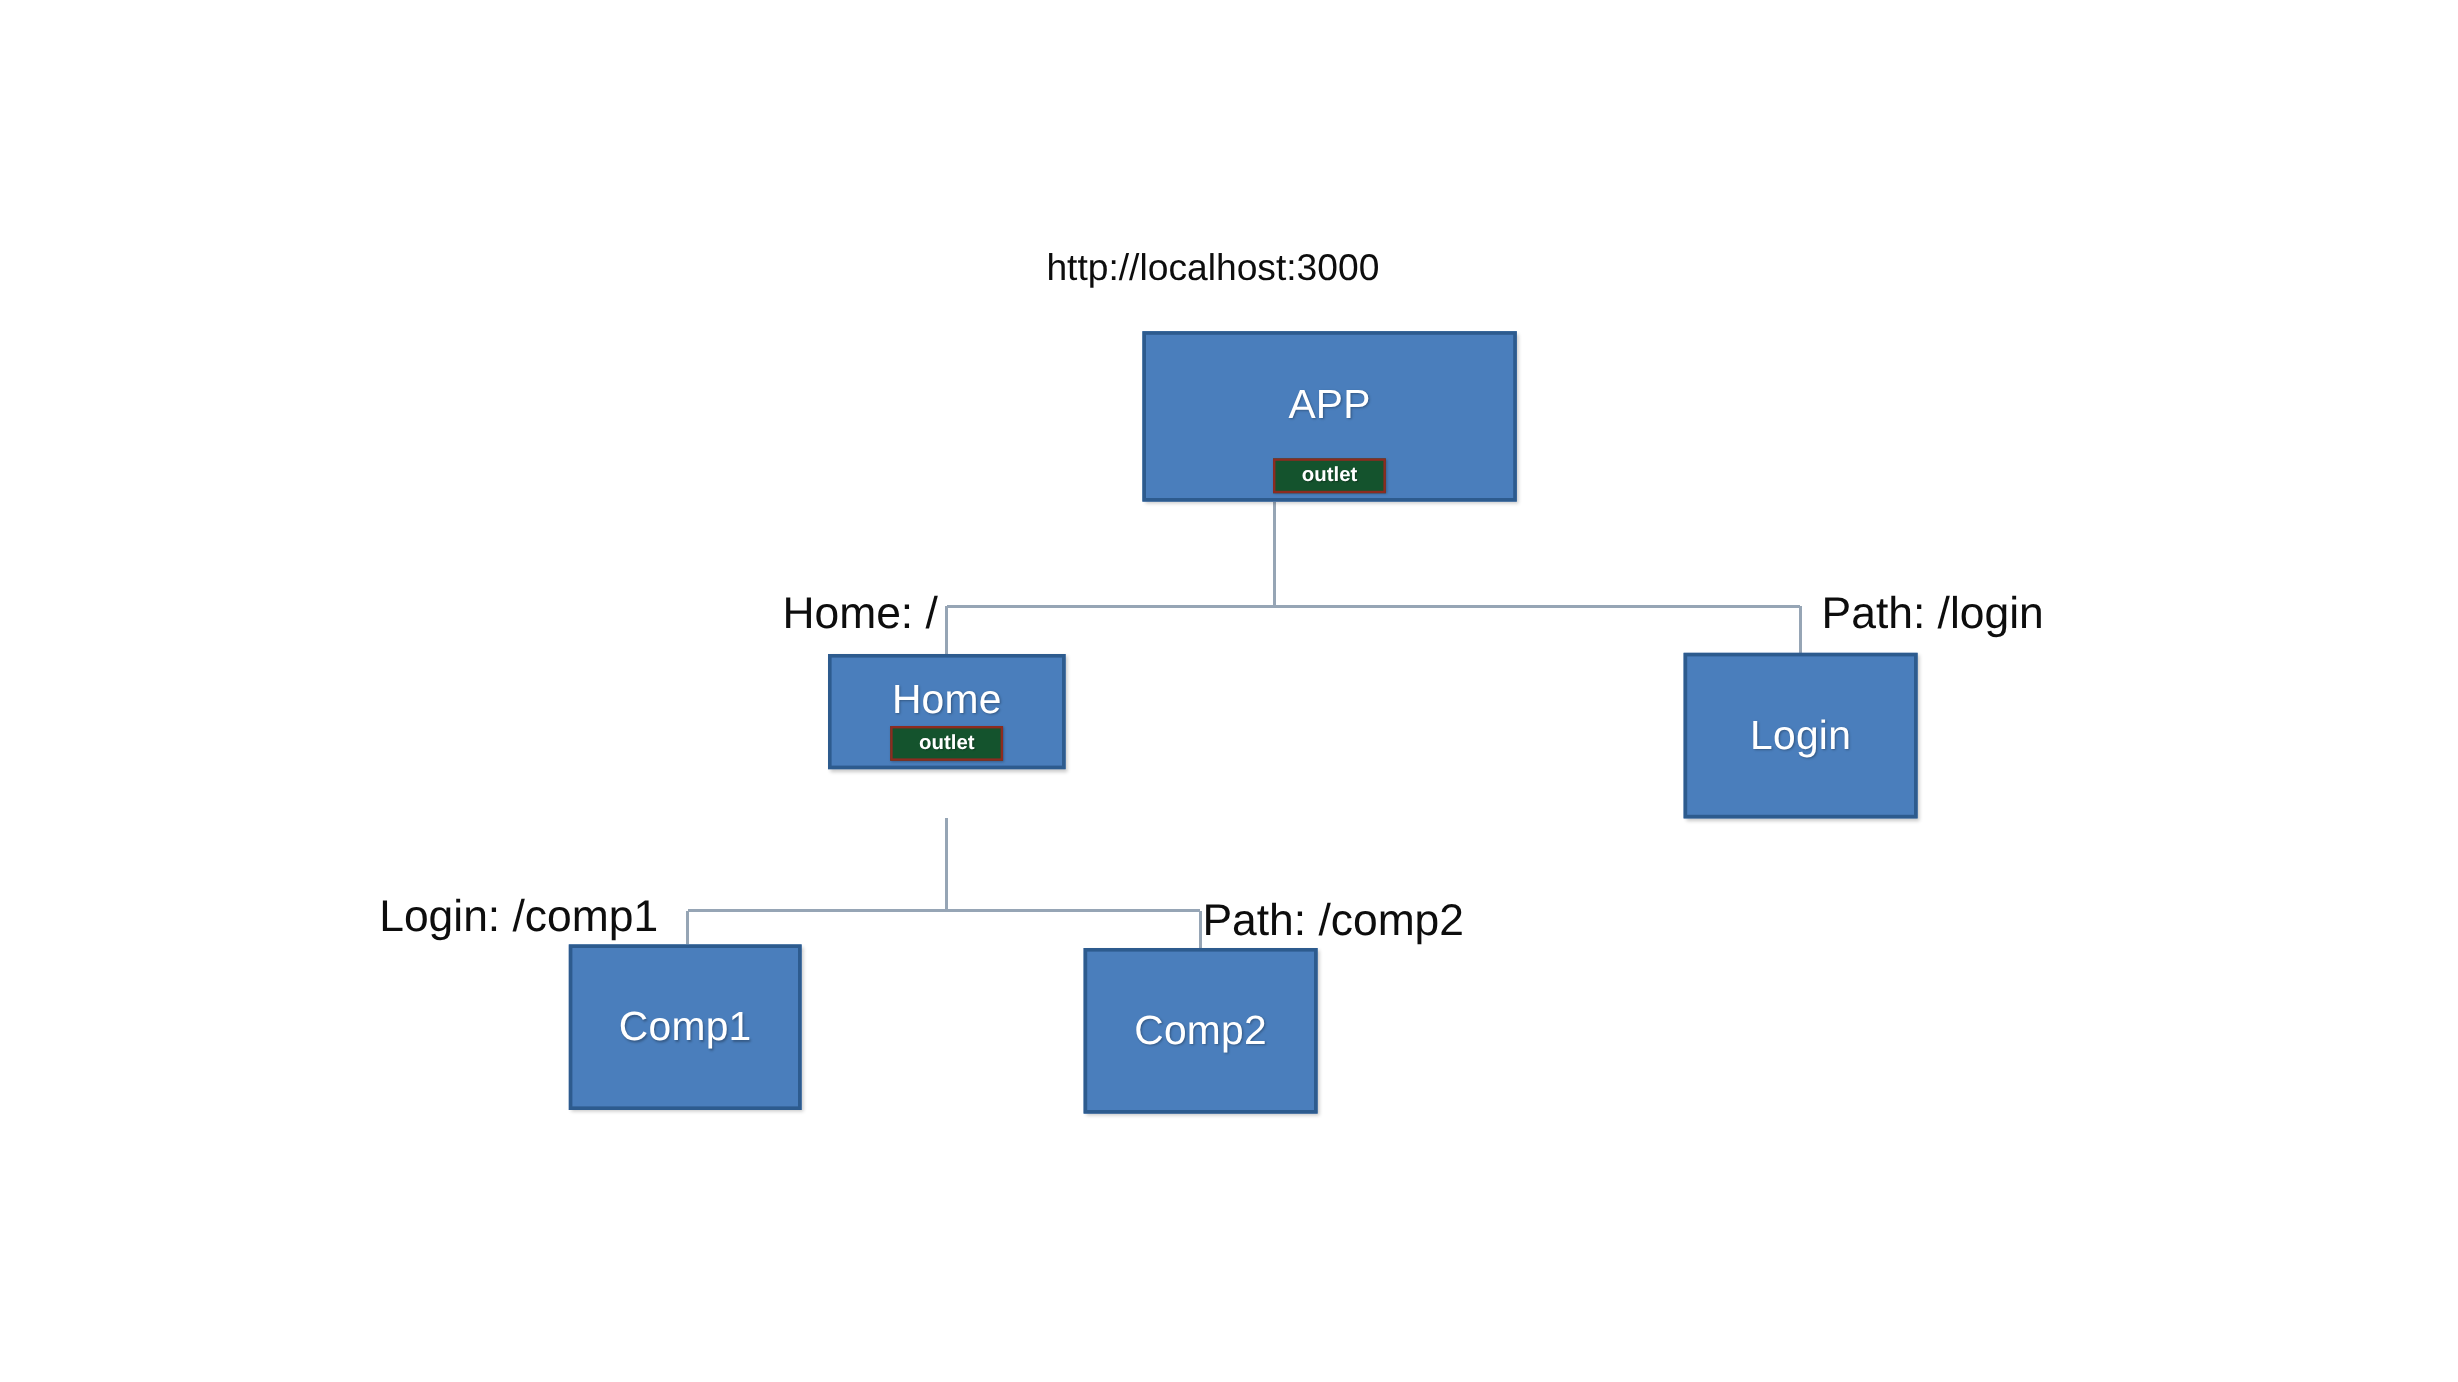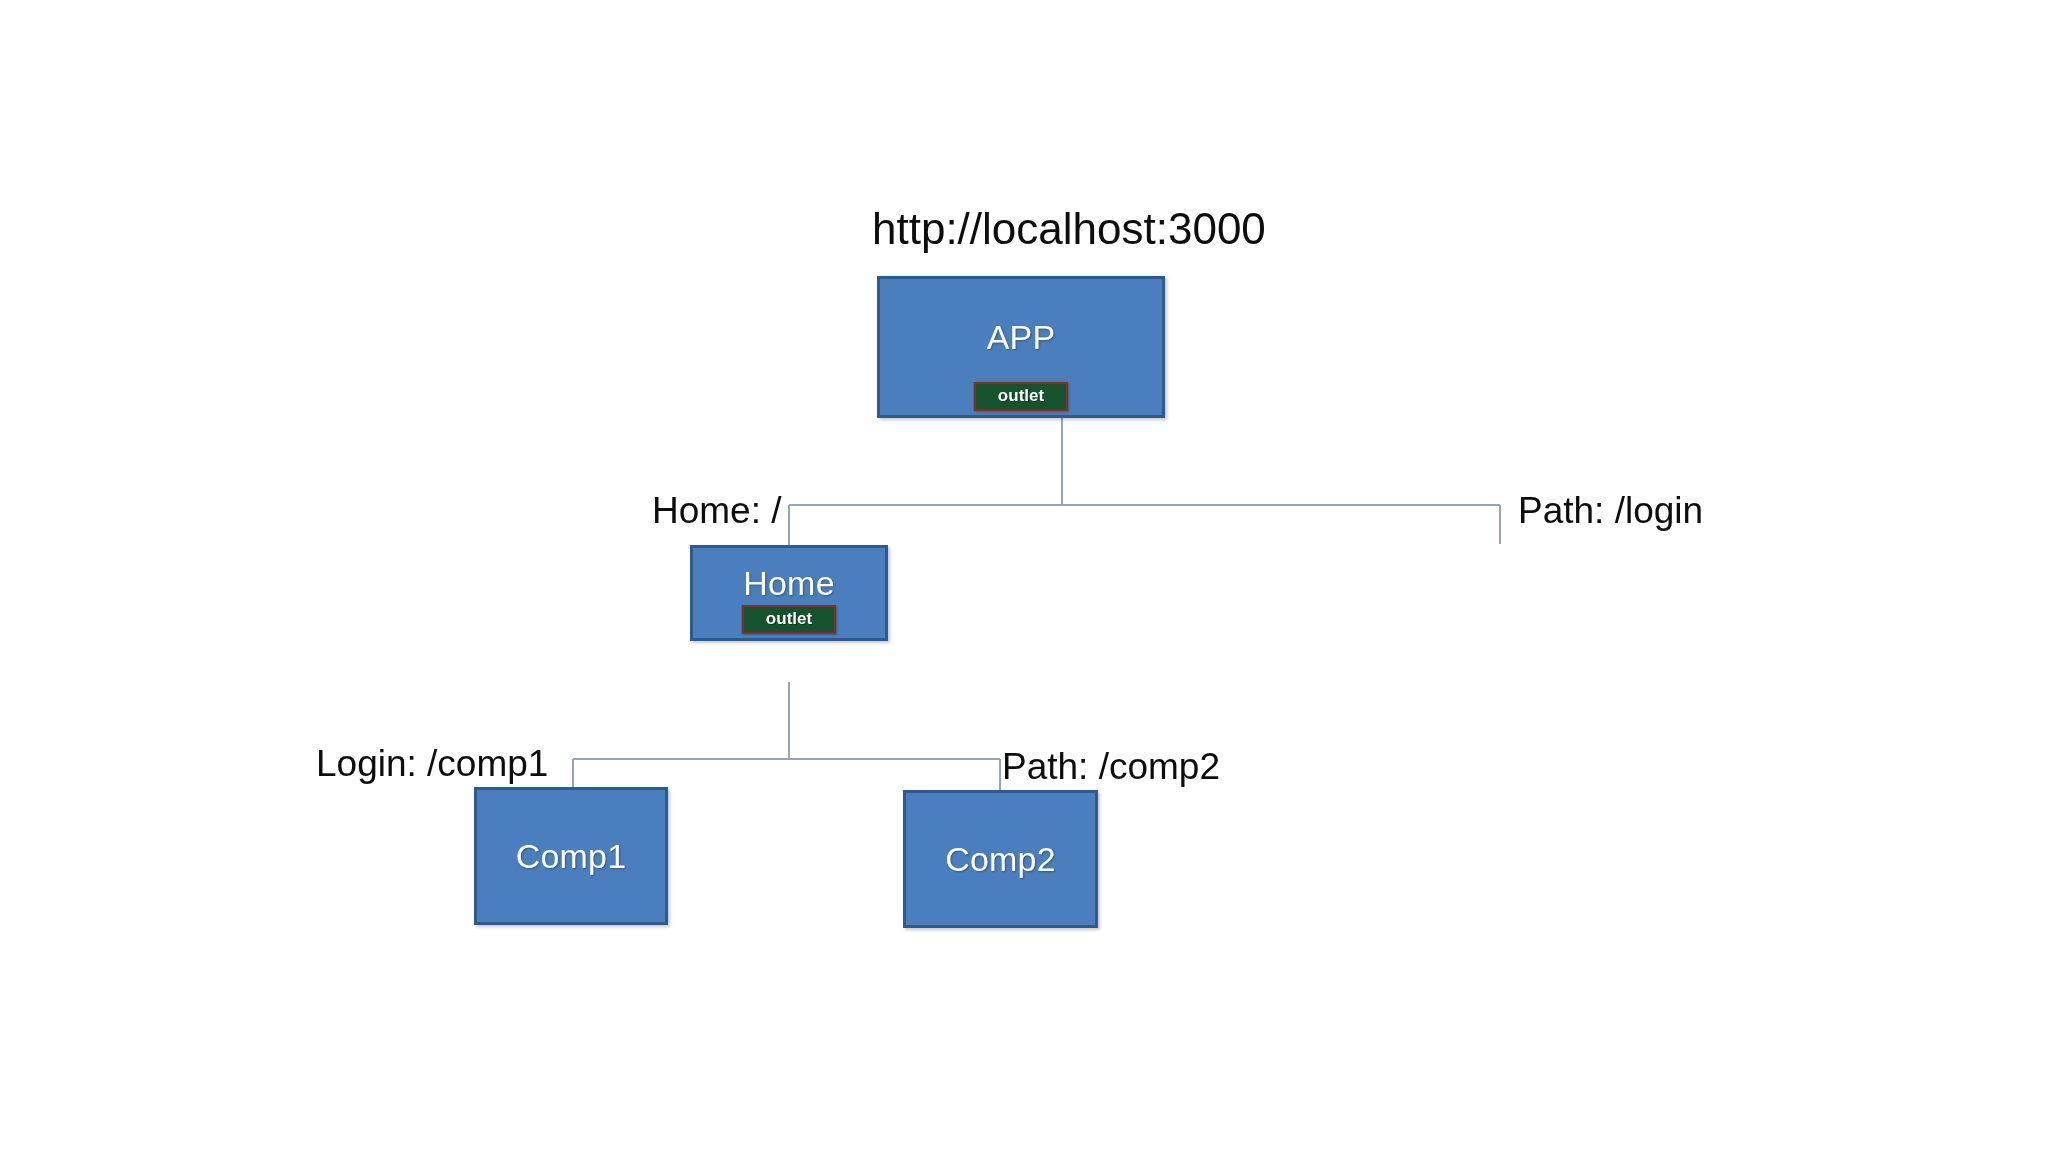--- a/index.html
+++ b/index.html
@@ -79,21 +79,21 @@
 
   
   .free-text {
     position: absolute;
     color: #0d0d0d;
     white-space: nowrap;
     line-height: 1;
     user-select: none;
   }
   #page-title-text {
-    font-size: 44px;
+    font-size: 31px;
   }
   .path-label {
     font-size: 37px;
   }
 </style>
 </head>
 <body>
 
 <div id="canvas">
 
@@ -113,34 +113,37 @@
       <path d="M 573 759 L 1000 759"></path>
 
       <path d="M 573 759 L 573 787"></path>
 
       <path d="M 1000 759 L 1000 790"></path>
     </g>
   </svg>
 
   <div class="free-text" id="page-title-text" style="left:872px; top:207px;">http://localhost:3000</div>
 
-  <div class="node has-outlet" style="left:877px; top:276px; width:288px; height:142px;">
+  <div class="node has-outlet" style="left:952px; top:276px; width:312px; height:142px;">
     <span class="node-label">APP</span>
     <span class="outlet-badge">outlet</span>
   </div>
 
   <div class="free-text path-label" style="left:652px; top:492px;">Home: /</div>
 
   <div class="node has-outlet" style="left:690px; top:545px; width:198px; height:96px;">
     <span class="node-label">Home</span>
     <span class="outlet-badge">outlet</span>
   </div>
 
   <div class="free-text path-label" style="left:1518px; top:492px;">Path: /login</div>
 
+  <div class="node" style="left:1403px; top:544px; width:195px; height:138px;">
+    <span class="node-label">Login</span>
+  </div>
 
   <div class="free-text path-label" style="left:316px; top:745px;">Login: /comp1</div>
 
   <div class="node" style="left:474px; top:787px; width:194px; height:138px;">
     <span class="node-label">Comp1</span>
   </div>
 
   <div class="free-text path-label" style="left:1002px; top:748px;">Path: /comp2</div>
 
   <div class="node" style="left:903px; top:790px; width:195px; height:138px;">

